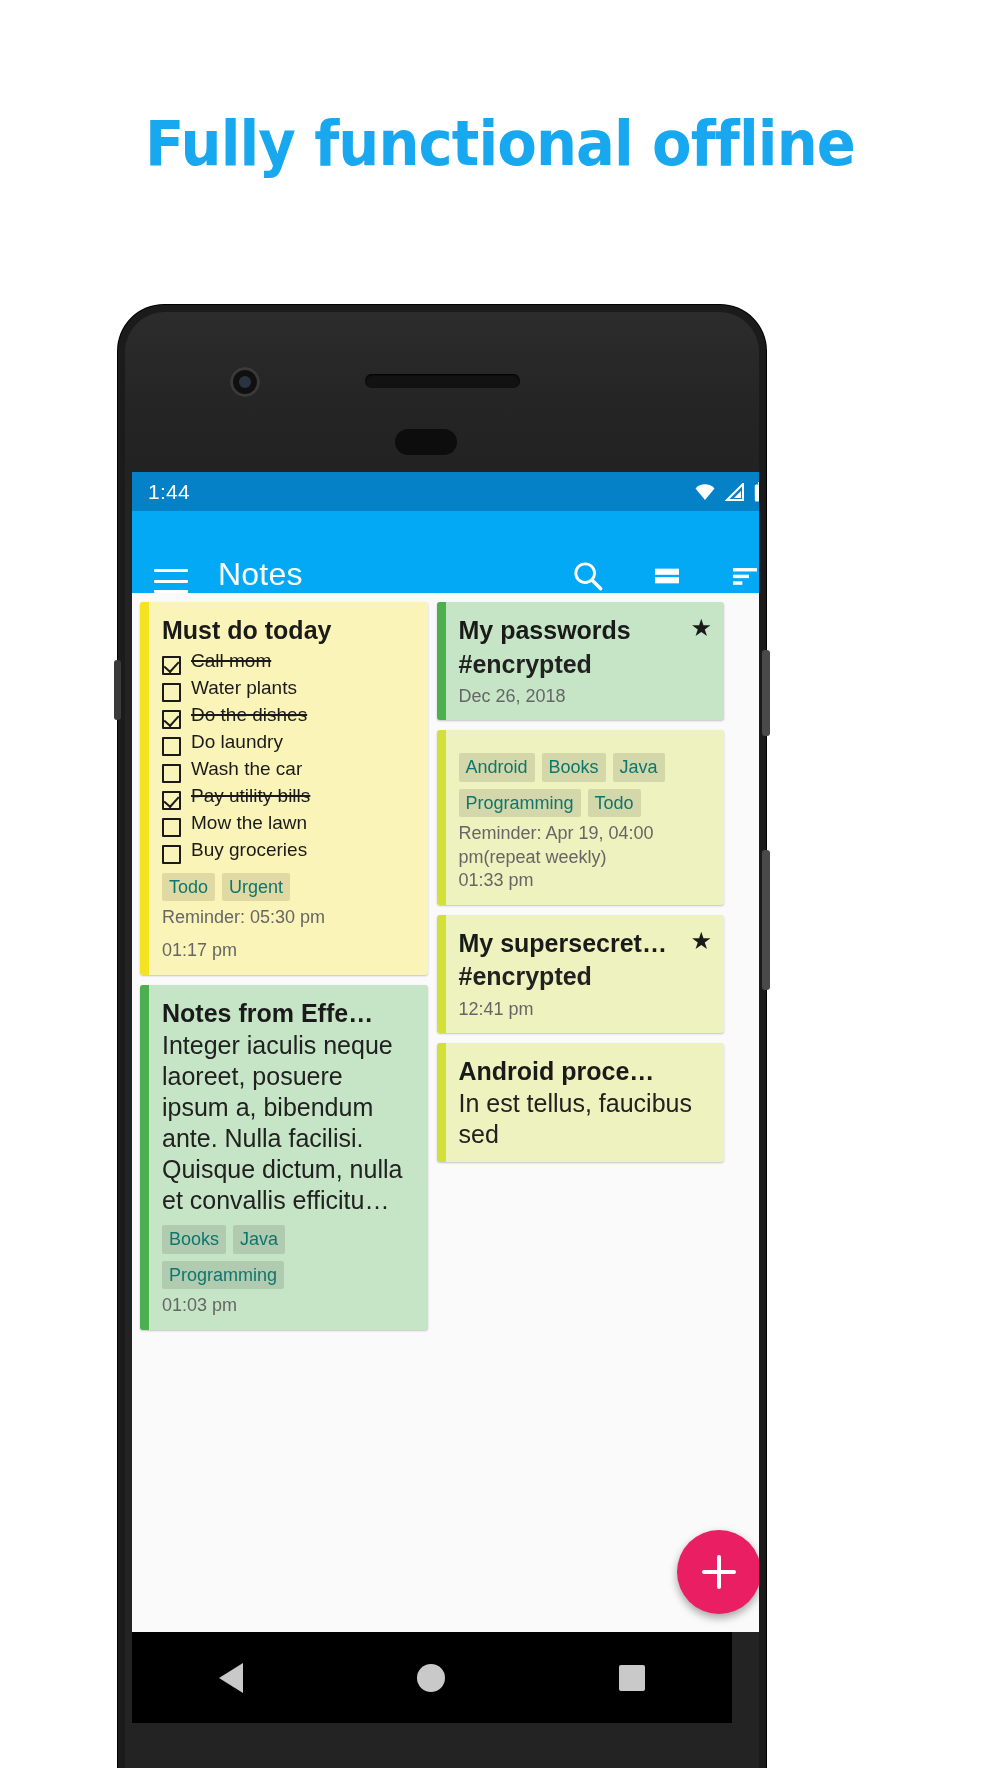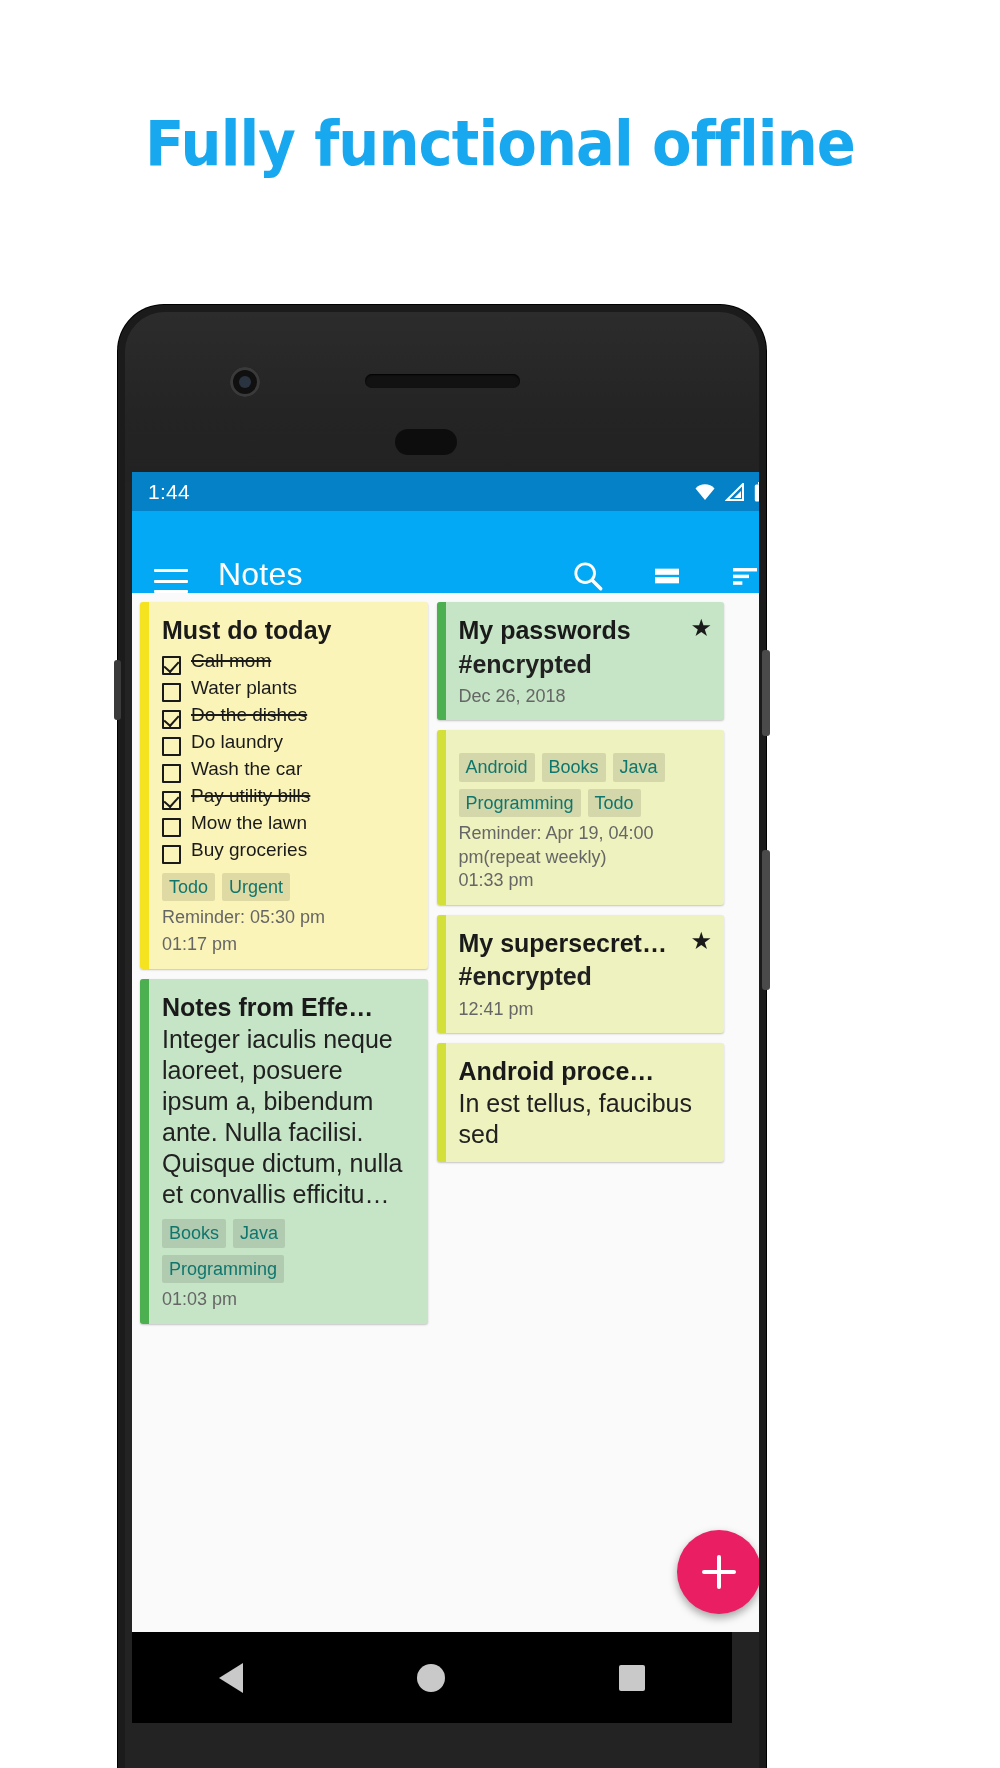--- a/index.html
+++ b/index.html
@@ -313,21 +313,21 @@
                 <div class="check-row">
                   <span class="cbox"></span>
                   <span class="">Buy groceries</span>
                 </div>
               </div>
               <div class="tags">
                 <span class="tag">Todo</span>
                 <span class="tag">Urgent</span>
               </div>
               <div class="note-date">Reminder: 05:30 pm</div>
-              <div class="note-date" style="margin-top: 4px;">01:17 pm</div>
+              <div class="note-date" style="margin-top: 10px;">01:17 pm</div>
             </div>
             <div class="note" style="background: rgb(198, 229, 198);">
               <div class="stripe" style="background: rgb(76, 175, 80);"></div>
               <div class="note-title">Notes from Effe…</div>
               <div class="note-body">Integer iaculis neque laoreet, posuere ipsum a, bibendum ante. Nulla facilisi. Quisque dictum, nulla et convallis efficitu…</div>
               <div class="tags">
                 <span class="tag">Books</span>
                 <span class="tag">Java</span>
                 <span class="tag">Programming</span>
               </div>

